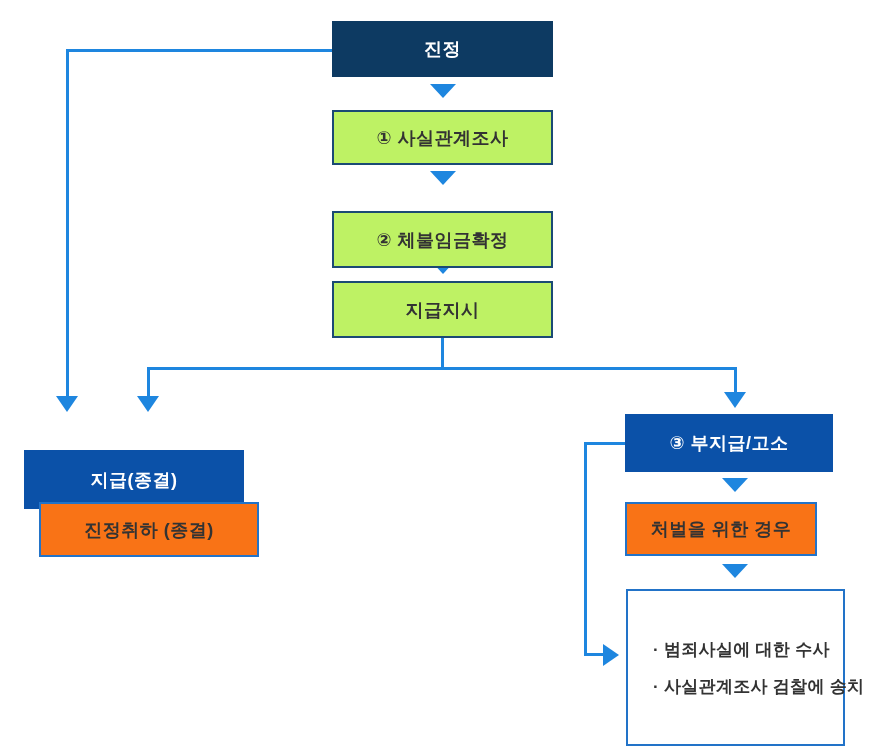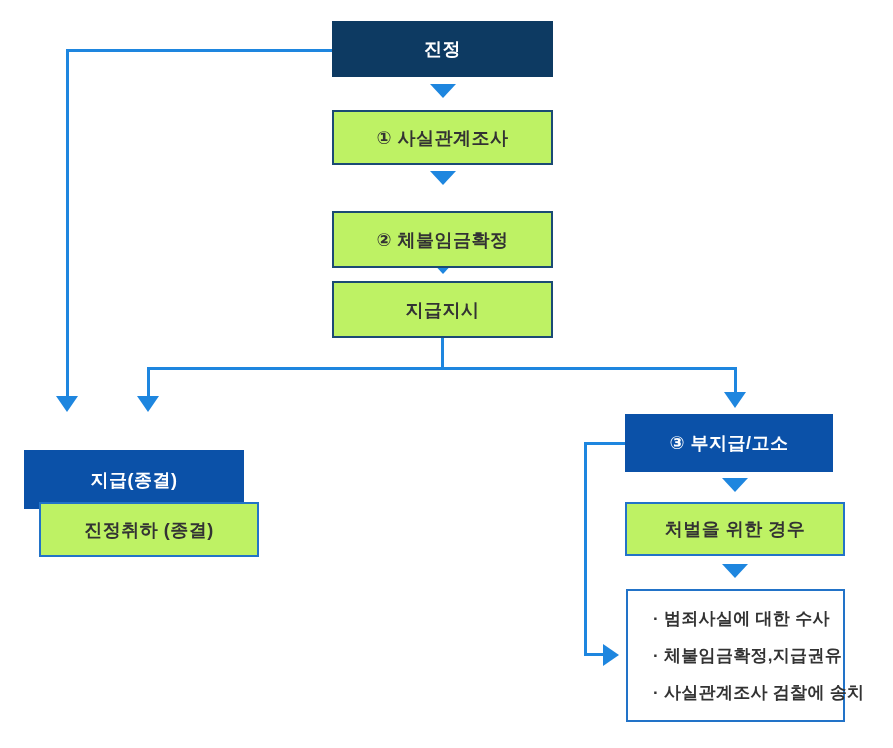--- a/index.html
+++ b/index.html
@@ -18,21 +18,21 @@
     justify-content: center;
     box-sizing: border-box;
     font-weight: bold;
     font-size: 18px;
     letter-spacing: 0.5px;
     text-align: center;
   }
   .box-dark  { background: var(--dark-navy); color: #ffffff; }
   .box-blue  { background: var(--primary-blue); color: #ffffff; }
   .box-wnavy { background: #bef264; border: 2px solid var(--navy-border); color: var(--text-dark); }
-  .box-wblue { background: #bef264; border: 2px solid var(--blue-border); color: var(--text-dark); }
+  .box-wblue { background: #f97316; border: 2px solid var(--blue-border); color: var(--text-dark); }
   .line { position: absolute; background: var(--line-blue); }
   
   .tri-down {
     position: absolute; width: 0; height: 0;
     border-left: 13px solid transparent;
     border-right: 13px solid transparent;
     border-top: 14px solid var(--line-blue);
   }
   
   .arr-down {
@@ -118,23 +118,22 @@
   </div>
 
   <div class="box box-wblue" style="left:39px; top:502px; width:220px; height:55px;">
     <span>진정취하 (종결)</span>
   </div>
 
   <div class="box box-blue" style="left:625px; top:414px; width:208px; height:58px;">
     <span>③ 부지급/고소</span>
   </div>
 
-  <div class="box box-wblue" style="left:625px; top:502px; width:220px; height:54px;">
+  <div class="box box-wblue" style="left:625px; top:502px; width:192px; height:54px;">
     <span>처벌을 위한 경우</span>
   </div>
 
-  <div class="list-box" style="left:626px; top:589px; width:219px; height:133px;">
+  <div class="list-box" style="left:626px; top:589px; width:219px; height:157px;">
     <div class="row">· 범죄사실에 대한 수사</div>
-    <div class="row">· 체불임금확정,지급권유</div>
     <div class="row">· 사실관계조사 검찰에 송치</div>
   </div>
 
 </div>
 
 </body></html>

